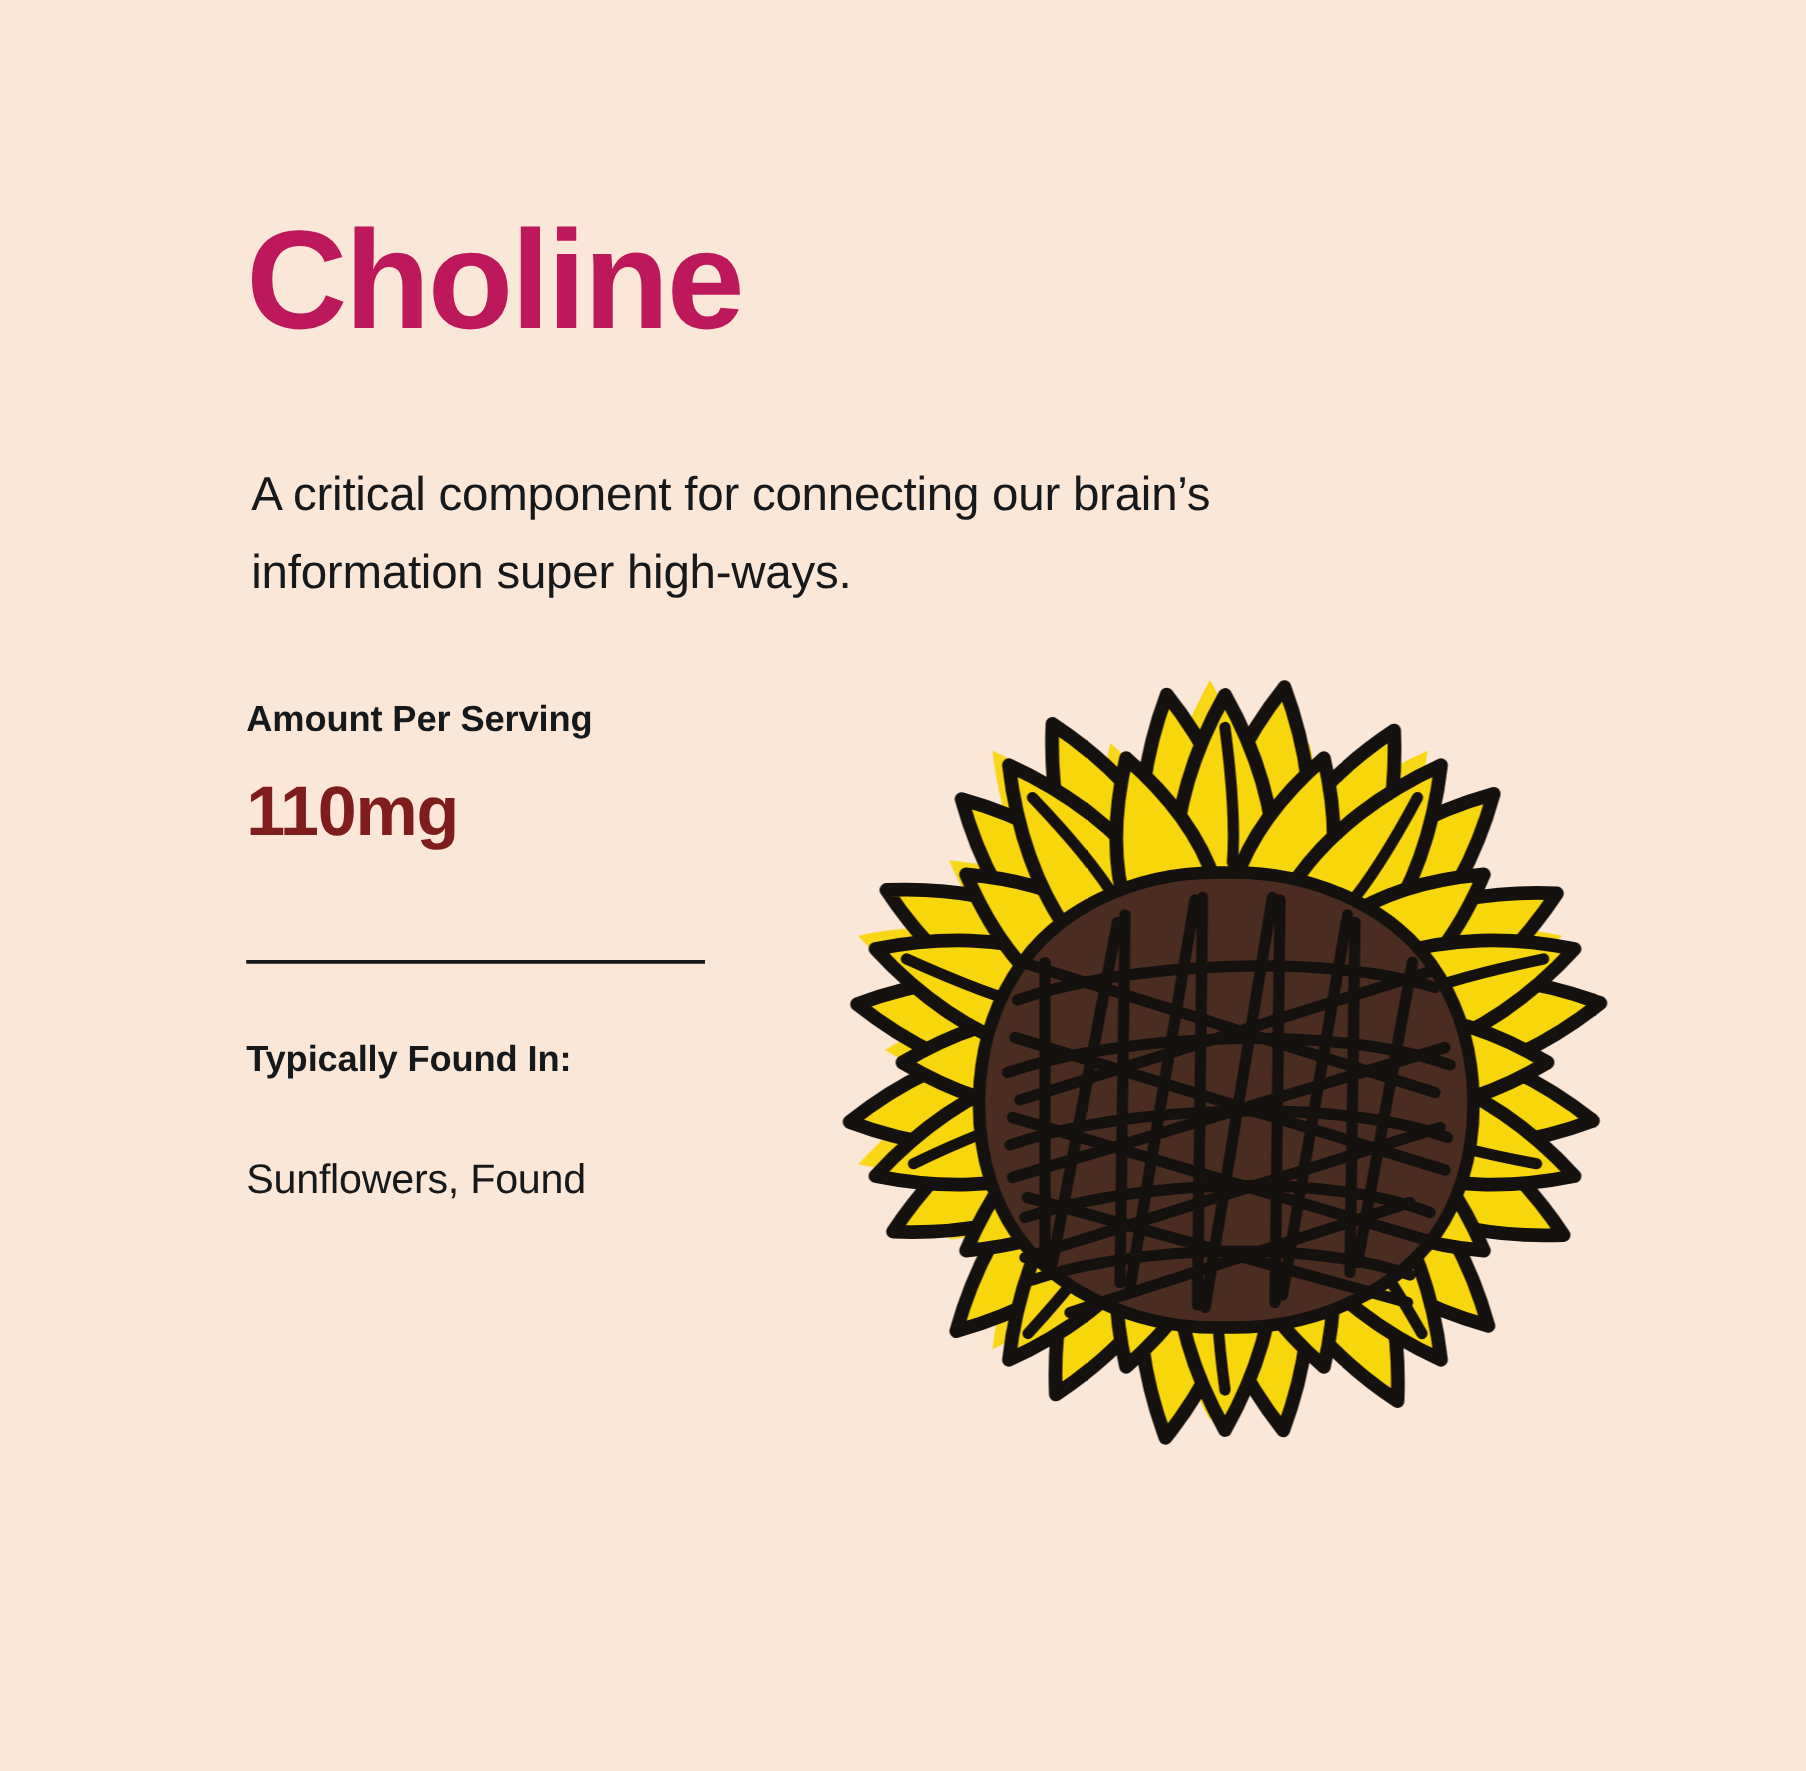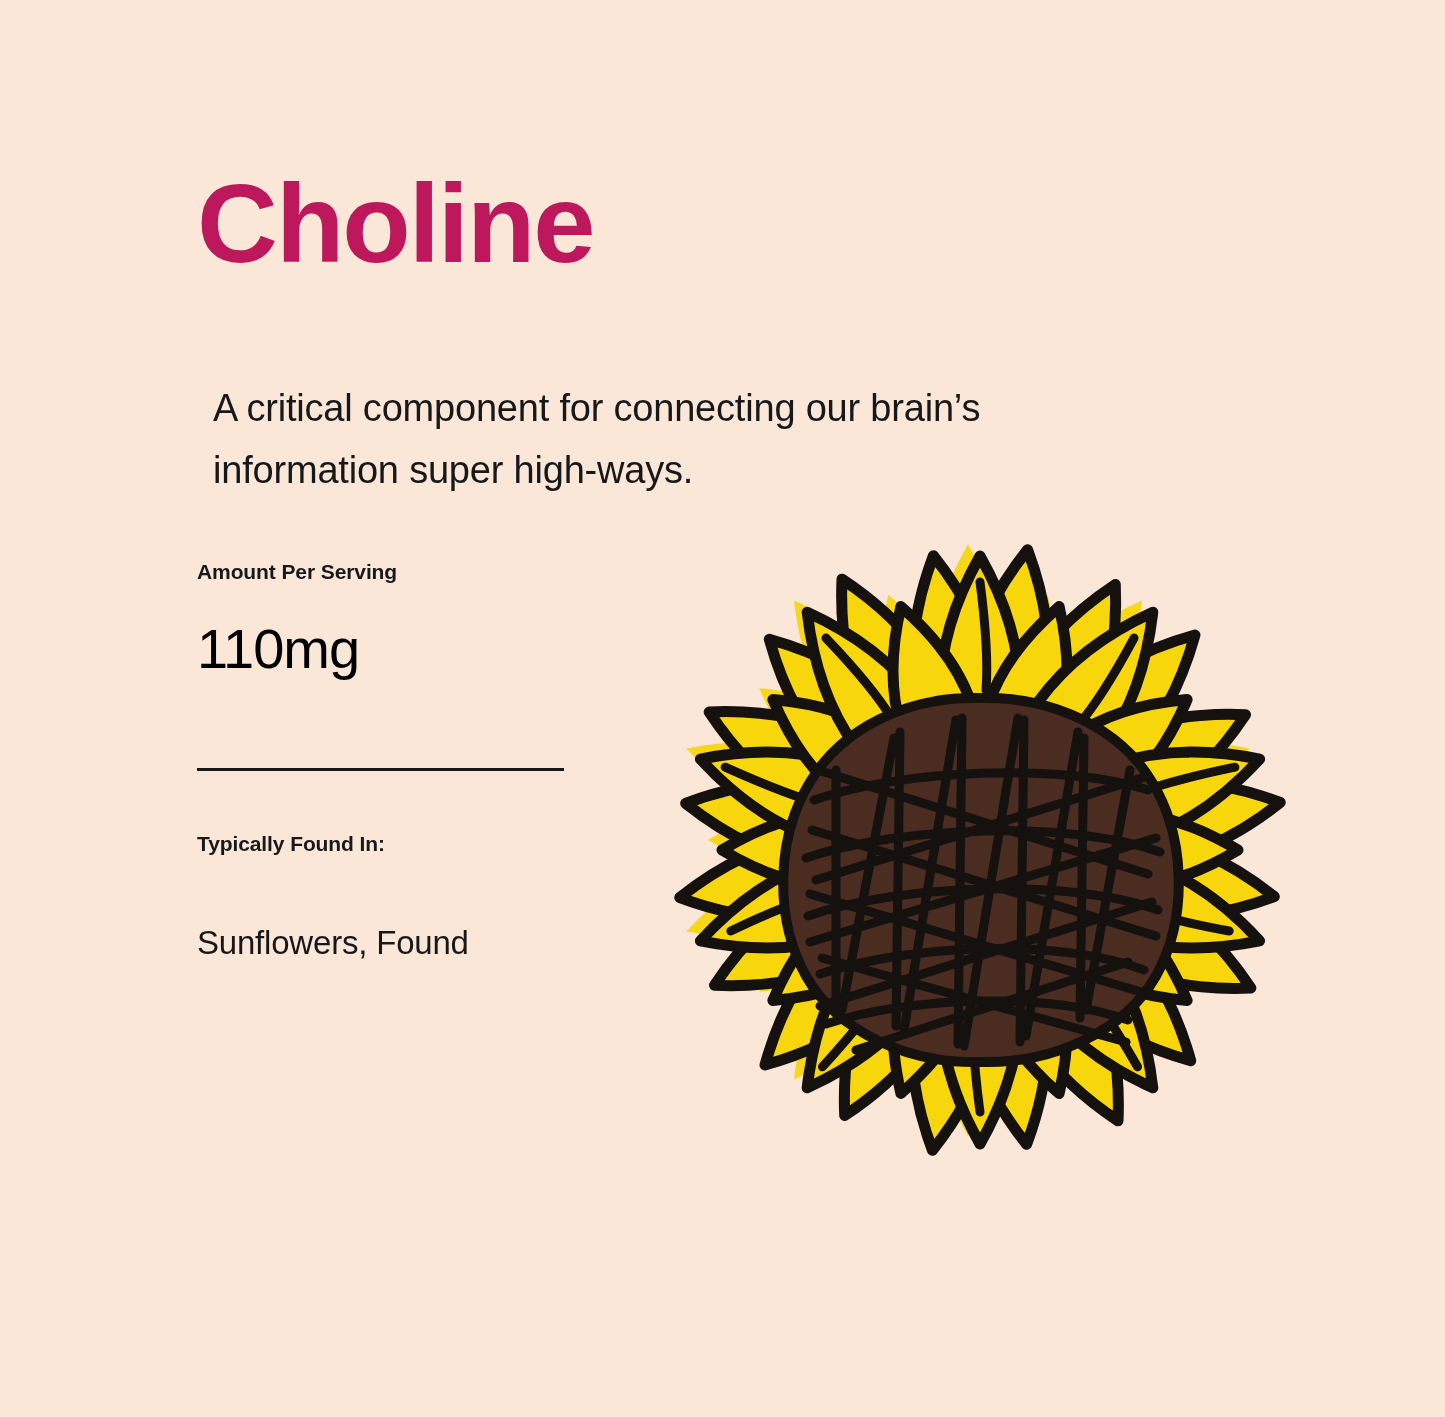--- a/index.html
+++ b/index.html
@@ -38,50 +38,50 @@
     font-weight: 700;
     letter-spacing: -2px;
     color: #be185d;
   }
 
   .subtitle {
     position: absolute;
     left: 0;
     top: 362px;
     width: 830px;
-    margin: 16px;
+    margin: 4px;
     font-size: 38px;
     line-height: 1.62;
     font-weight: 400;
     letter-spacing: -0.2px;
     color: #17181A;
   }
 
   .block-label {
     position: absolute;
     left: 0;
     margin: 0;
-    font-size: 21px;
+    font-size: 29px;
     font-weight: 700;
     letter-spacing: -0.1px;
     color: #17181A;
   }
   .label-amount { top: 560px; }
   .label-found  { top: 832px; }
 
   .amount-value {
     position: absolute;
     left: 0;
     top: 615px;
     margin: 0;
     font-size: 56px;
     line-height: 1.2;
-    font-weight: 400;
+    font-weight: 700;
     letter-spacing: -1px;
-    color: #000000;
+    color: #7f1d1d;
   }
 
   .found-value {
     position: absolute;
     left: 0;
     top: 922px;
     margin: 0;
     font-size: 33px;
     line-height: 1.3;
     font-weight: 400;

